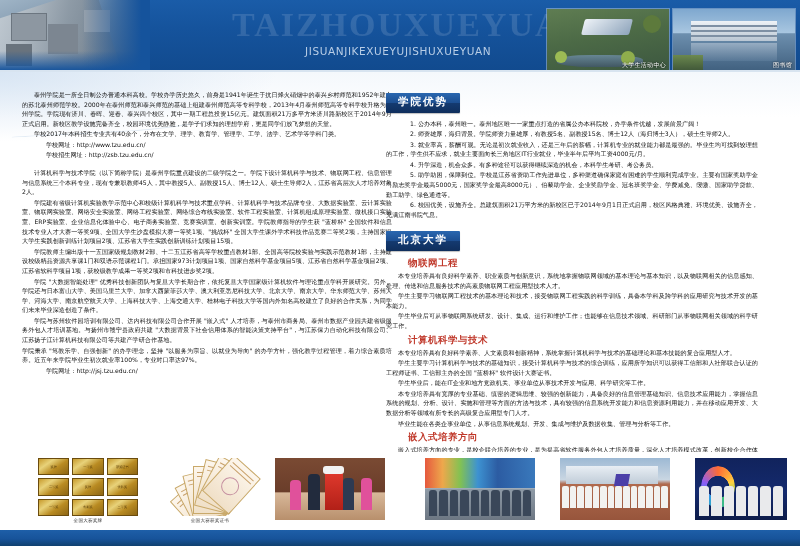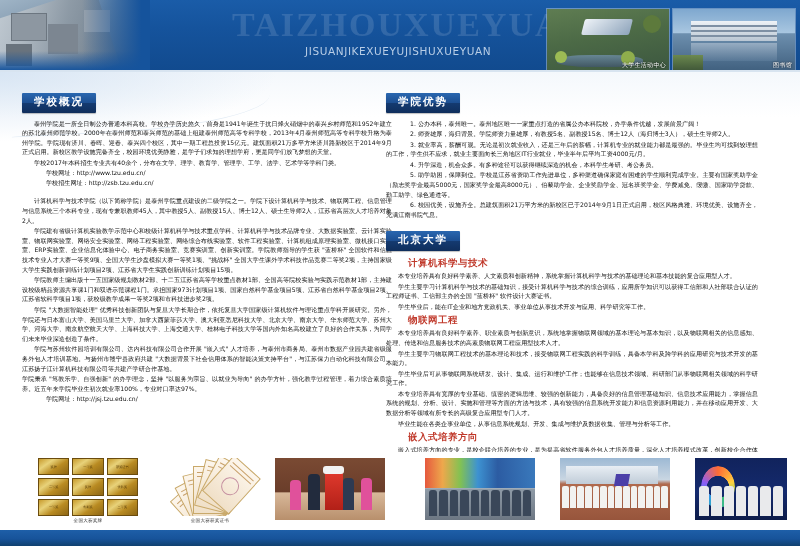--- a/index.html
+++ b/index.html
@@ -222,23 +222,20 @@
 
     <div class="hdr-bottom"></div>
   </div>
 
   <div class="sheet">
     <div class="swoosh"></div>
     <div class="swoosh2"></div>
 
     <div class="col col-left">
 
-      <div class="badge-row">
-        <span class="badge">学校概况</span>
-      </div>
       <p class="para">泰州学院是一所全日制公办普通本科高校。学校办学历史悠久，前身是1941年诞生于抗日烽火硝烟中的泰兴乡村师范和1952年建立的苏北泰州师范学校。2000年在泰州师范和泰兴师范的基础上组建泰州师范高等专科学校，2013年4月泰州师范高等专科学校升格为泰州学院。学院现有济川、春晖、迎春、泰兴四个校区，其中一期工程总投资15亿元。建筑面积21万多平方米济川路新校区于2014年9月正式启用。新校区教学设施完备齐全，校园环境优美静雅，是学子们求知的理想学府，更是同学们放飞梦想的天堂。</p>
       <p class="para">学校2017年本科招生专业共有40余个，分布在文学、理学、教育学、管理学、工学、法学、艺术学等学科门类。</p>
       <div class="url-line">学校网址：http://www.tzu.edu.cn/</div>
       <div class="url-line">学校招生网址：http://zsb.tzu.edu.cn/</div>
 
       <div class="gap"></div>
 
       <p class="para">计算机科学与技术学院（以下简称学院）是泰州学院重点建设的二级学院之一。学院下设计算机科学与技术、物联网工程、信息管理与信息系统三个本科专业，现有专兼职教师45人，其中教授5人、副教授15人、博士12人、硕士生导师2人，江苏省高层次人才培养对象2人。</p>
       <p class="para">学院建有省级计算机实验教学示范中心和校级计算机科学与技术重点学科、计算机科学与技术品牌专业、大数据实验室、云计算实验室、物联网实验室、网络安全实验室、网络工程实验室、网络综合布线实验室、软件工程实验室、计算机组成原理实验室、微机接口实验室、ERP实验室、企业信息化体验中心、电子商务实验室、竞赛实训室、创新实训室。学院教师指导的学生获 "蓝桥杯" 全国软件和信息技术专业人才大赛一等奖9项、全国大学生沙盘模拟大赛一等奖1项、"挑战杯" 全国大学生课外学术科技作品竞赛二等奖2项，主持国家级大学生实践创新训练计划项目2项、江苏省大学生实践创新训练计划项目15项。</p>
       <p class="para">学院教师主编出版十一五国家级规划教材2部、十二五江苏省高等学校重点教材1部、全国高等院校实验与实践示范教材1部，主持建设校级精品资源共享课1门和双语示范课程1门。承担国家973计划项目1项、国家自然科学基金项目5项、江苏省自然科学基金项目2项、江苏省软科学项目1项，获校级教学成果一等奖2项和市科技进步奖2项。</p>
@@ -260,31 +257,31 @@
       <p class="para ind2">5. 助学助困，保障到位。学校是江苏省资助工作先进单位，多种渠道确保家庭有困难的学生顺利完成学业。主要有国家奖助学金（励志奖学金最高5000元，国家奖学金最高8000元）、伯藜助学金、企业奖励学金、冠名班奖学金、学费减免、缓缴、国家助学贷款、勤工助学、绿色通道等。</p>
       <p class="para ind2">6. 校园优美，设施齐全。总建筑面积21万平方米的新校区已于2014年9月1日正式启用，校区风格典雅、环境优美、设施齐全，充满江南书院气息。</p>
 
       <div class="gap"></div>
 
       <div class="badge-row">
         <span class="badge">北京大学</span>
       </div>
 
       <div>
+        <div class="maj-title">物联网工程</div>
+        <p class="para">本专业培养具有良好科学素养、职业素质与创新意识，系统地掌握物联网领域的基本理论与基本知识，以及物联网相关的信息感知、处理、传送和信息服务技术的高素质物联网工程应用型技术人才。</p>
+        <p class="para">学生主要学习物联网工程技术的基本理论和技术，接受物联网工程实践的科学训练，具备本学科及跨学科的应用研究与技术开发的基本能力。</p>
+        <p class="para">学生毕业后可从事物联网系统研发、设计、集成、运行和维护工作；也能够在信息技术领域、科研部门从事物联网相关领域的科学研究工作。</p>
+      </div>
+
+      <div>
         <div class="maj-title">计算机科学与技术</div>
         <p class="para">本专业培养具有良好科学素养、人文素质和创新精神，系统掌握计算机科学与技术的基础理论和基本技能的复合应用型人才。</p>
         <p class="para">学生主要学习计算机科学与技术的基础知识，接受计算机科学与技术的综合训练，应用所学知识可以获得工信部和人社部联合认证的工程师证书、工信部主办的全国 "蓝桥杯" 软件设计大赛证书。</p>
         <p class="para">学生毕业后，能在IT企业和地方党政机关、事业单位从事技术开发与应用、科学研究等工作。</p>
-      </div>
-
-      <div>
-        <div class="maj-title">物联网工程</div>
-        <p class="para">本专业培养具有良好科学素养、职业素质与创新意识，系统地掌握物联网领域的基本理论与基本知识，以及物联网相关的信息感知、处理、传送和信息服务技术的高素质物联网工程应用型技术人才。</p>
-        <p class="para">学生主要学习物联网工程技术的基本理论和技术，接受物联网工程实践的科学训练，具备本学科及跨学科的应用研究与技术开发的基本能力。</p>
-        <p class="para">学生毕业后可从事物联网系统研发、设计、集成、运行和维护工作；也能够在信息技术领域、科研部门从事物联网相关领域的科学研究工作。</p>
       </div>
 
       <div>
         <p class="para">本专业培养具有宽厚的专业基础、缜密的逻辑思维、较强的创新能力，具备良好的信息管理基础知识、信息技术应用能力，掌握信息系统的规划、分析、设计、实施和管理等方面的方法与技术，具有较强的信息系统开发能力和信息资源利用能力，并在移动应用开发、大数据分析等领域有所专长的高级复合应用型专门人才。</p>
         <p class="para">毕业生能在各类企事业单位，从事信息系统规划、开发、集成与维护及数据收集、管理与分析等工作。</p>
       </div>
 
       <div>
         <div class="maj-title">嵌入式培养方向</div>
         <p class="para">嵌入式培养方向的专业，是校企联合培养的专业，是为提高省软件服务外包人才培养质量，深化人才培养模式改革，创新校企合作体制机制，着力培养服务外包急需人才，而实施的软件服务外包类专业嵌入式人才培养项目。学校通过增设服务外包课程和实训实习环节，通过校企深度融合建立共同培养学生的平台和机制。</p>

